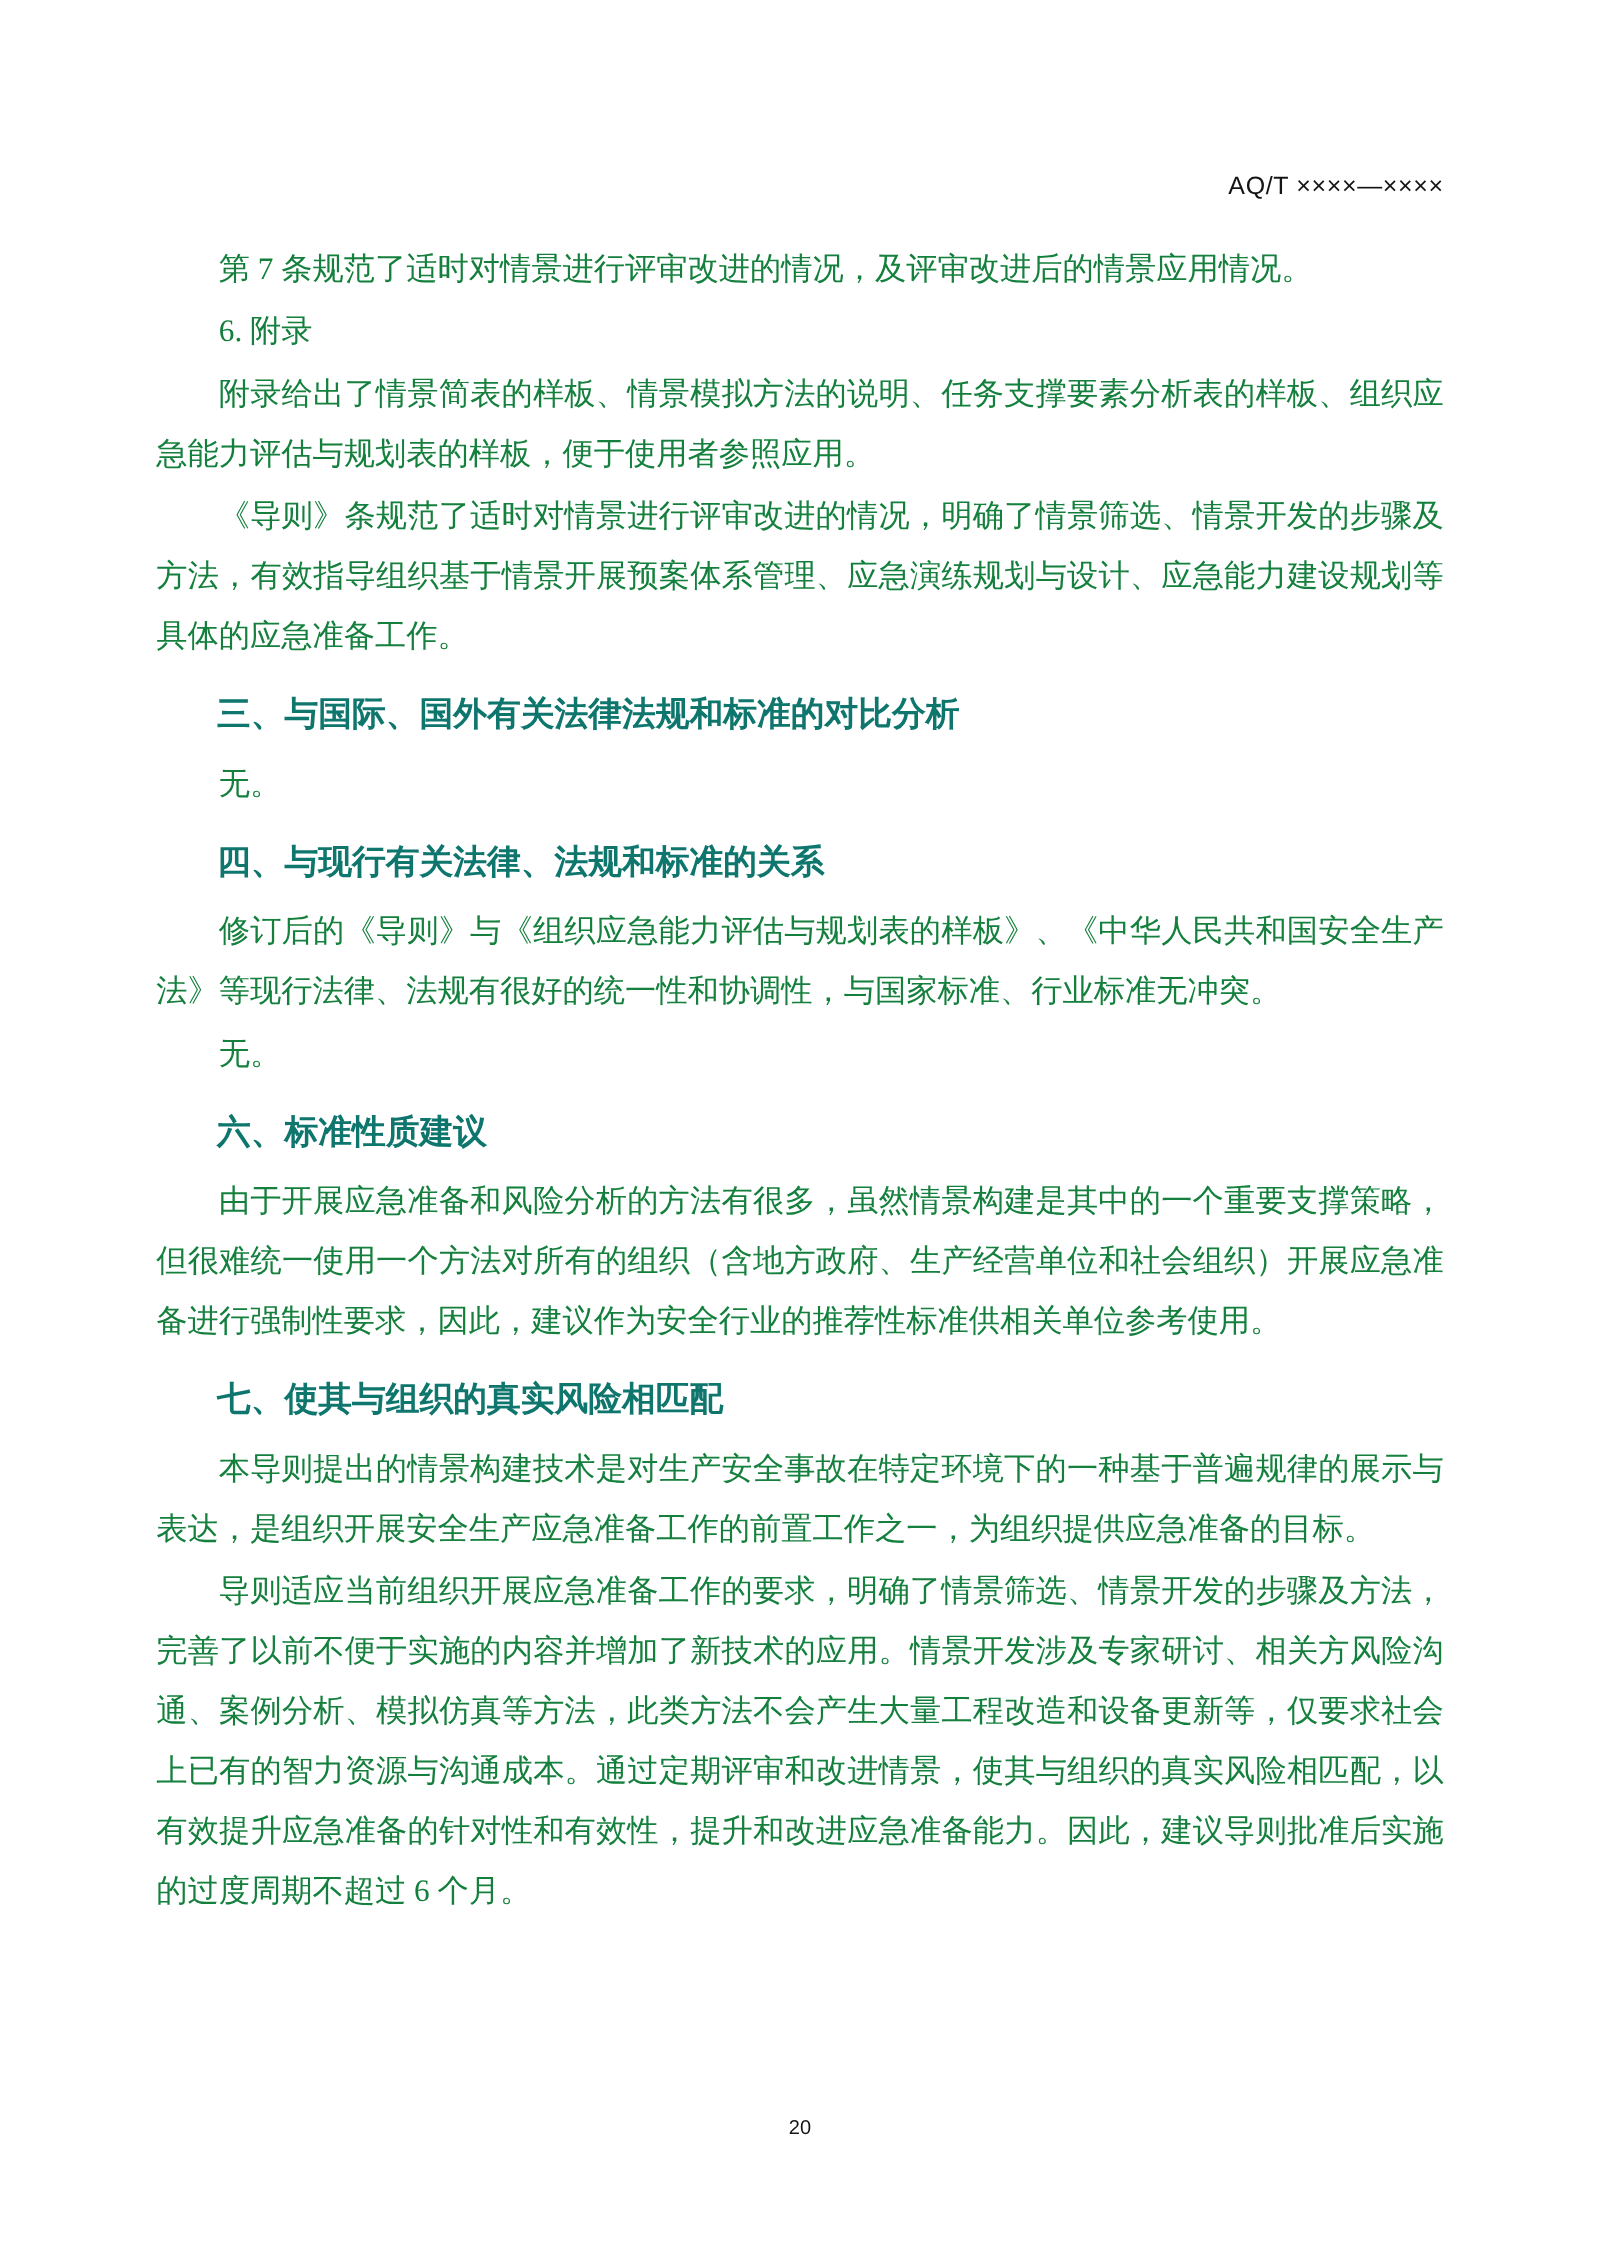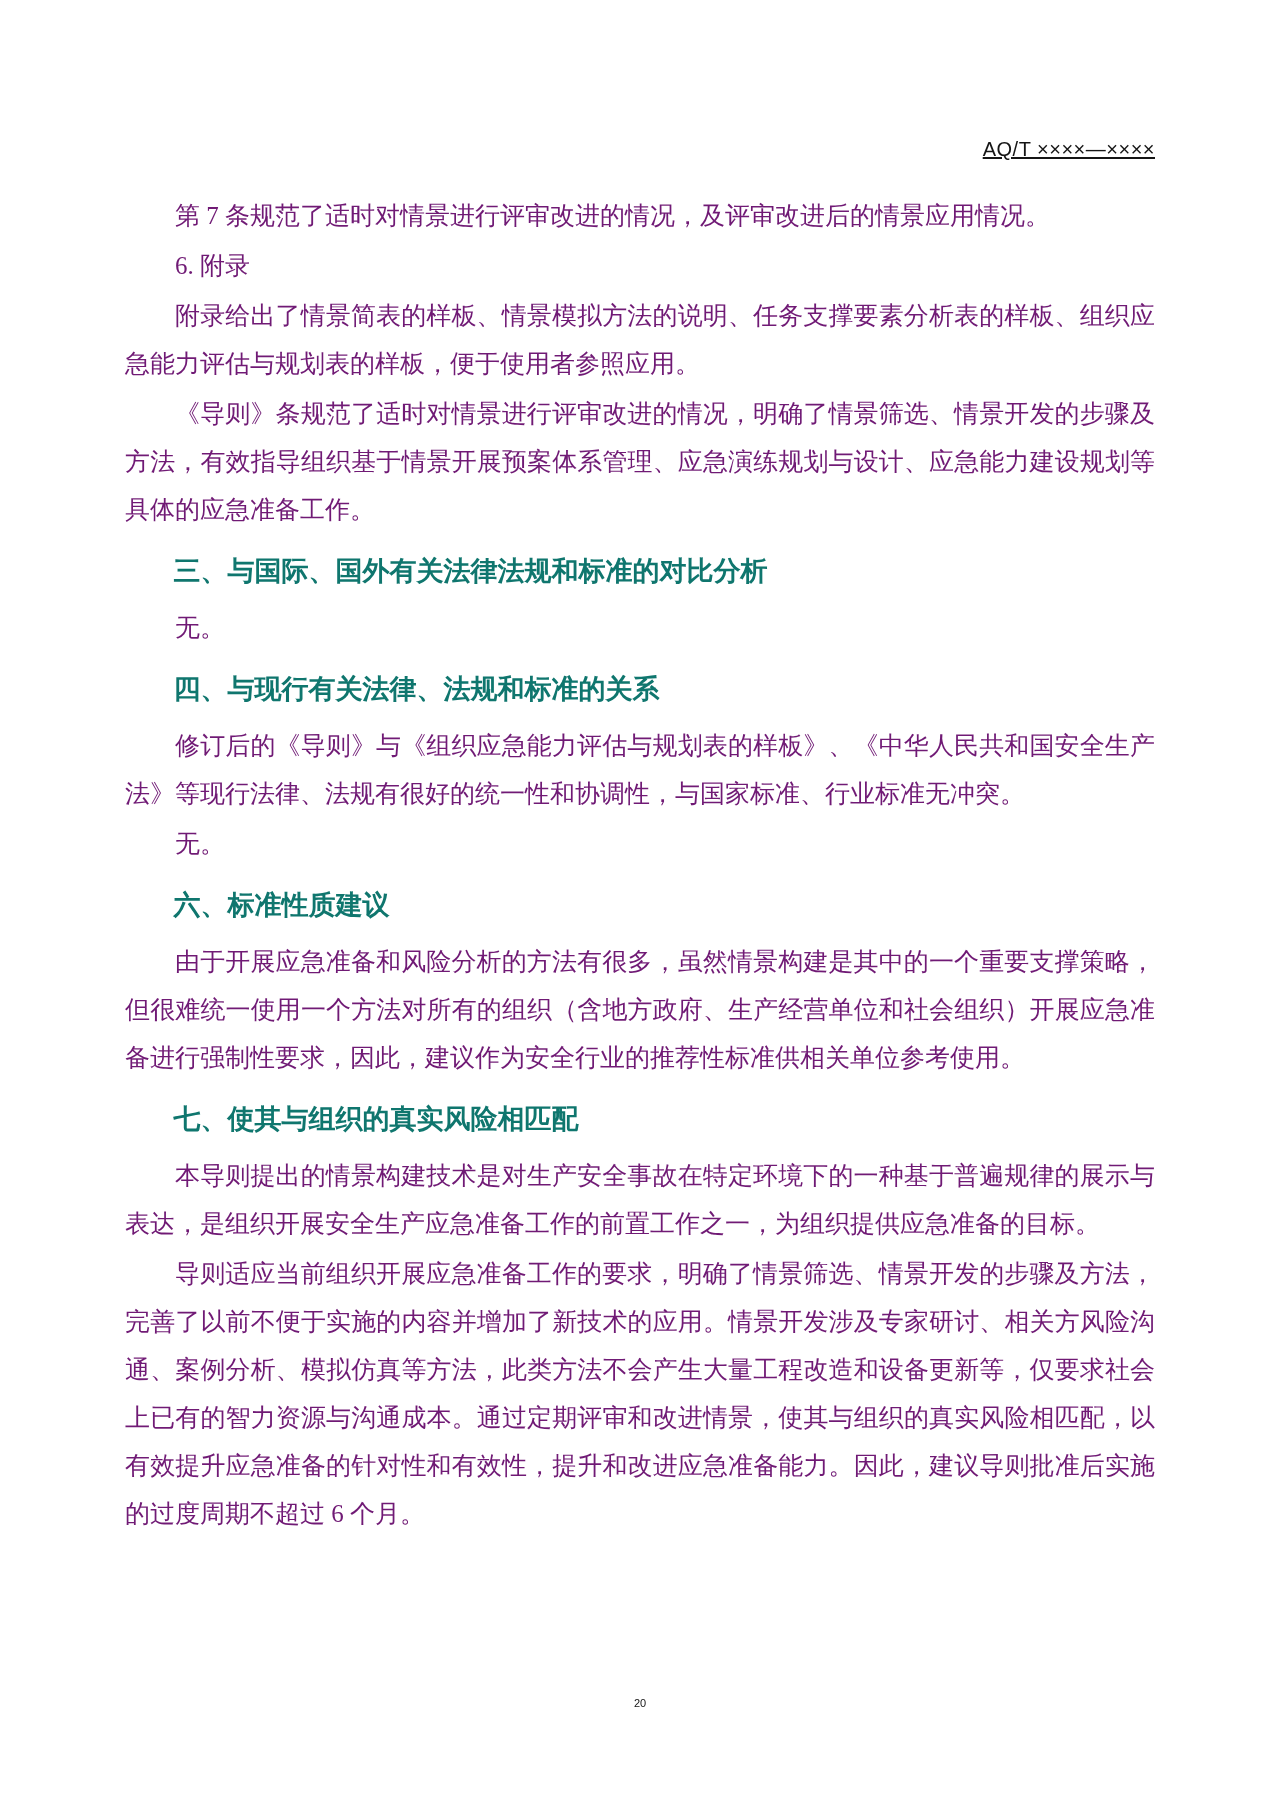--- a/index.html
+++ b/index.html
@@ -18,56 +18,55 @@
   }
   .doc-header {
     position: absolute;
     top: 136px;
     right: 125px;
     font-family: "Liberation Sans", "DejaVu Sans", sans-serif;
     font-size: 20px;
     line-height: 26px;
     color: #151515;
     letter-spacing: 0.5px;
-    text-decoration: underline;
   }
   .content {
     position: absolute;
     left: 125px;
     top: 190px;
     width: 1030px;
   }
   .content p.body-par {
     margin: 2px 0;
     font-size: 25px;
     line-height: 48px;
     text-align: justify;
     text-justify: inter-character;
     text-indent: 2em;
     font-family: "Liberation Serif", "DejaVu Serif", serif;
-    color: #701a75;
+    color: #15803d;
   }
   .content h2.sec-heading {
     margin: 12px 0 8px 0;
     font-size: 27px;
     line-height: 50px;
     font-weight: 700;
     text-indent: 1.8em;
     text-align: left;
     font-family: "Liberation Sans", "DejaVu Sans", sans-serif;
     color: #0f766e;
   }
   .page-number {
     position: absolute;
     top: 1688px;
     left: 0;
     width: 100%;
     text-align: center;
     font-family: "Liberation Sans", "DejaVu Sans", sans-serif;
-    font-size: 11px;
+    font-size: 16px;
     line-height: 30px;
     color: #151515;
   }
 </style>
 </head>
 <body>
 
 <div class="page">
 
   <div class="doc-header">AQ/T ××××—××××</div>

